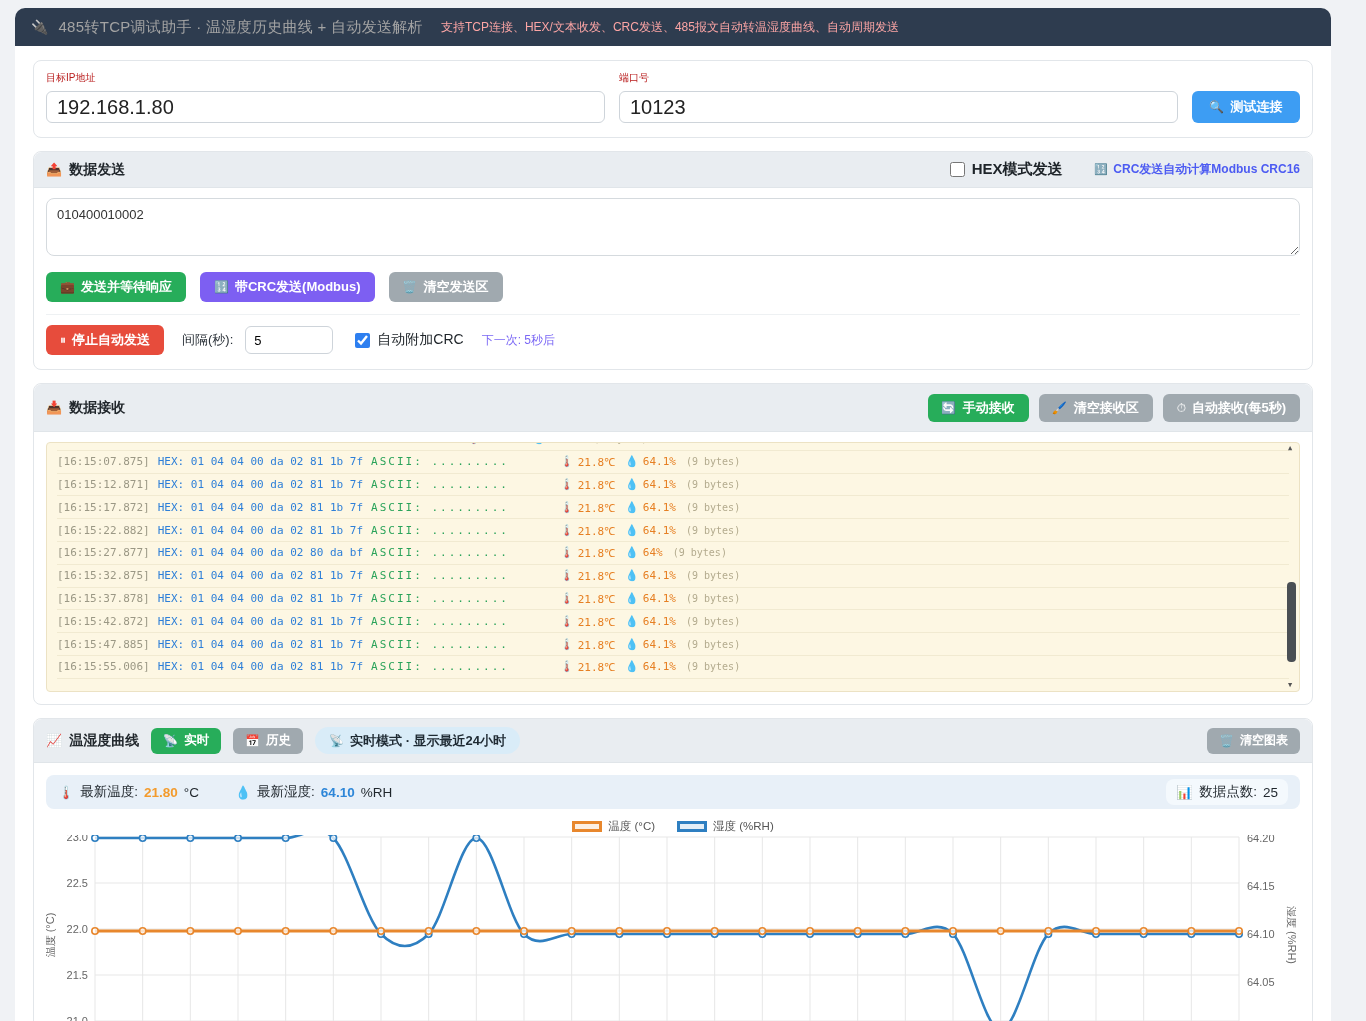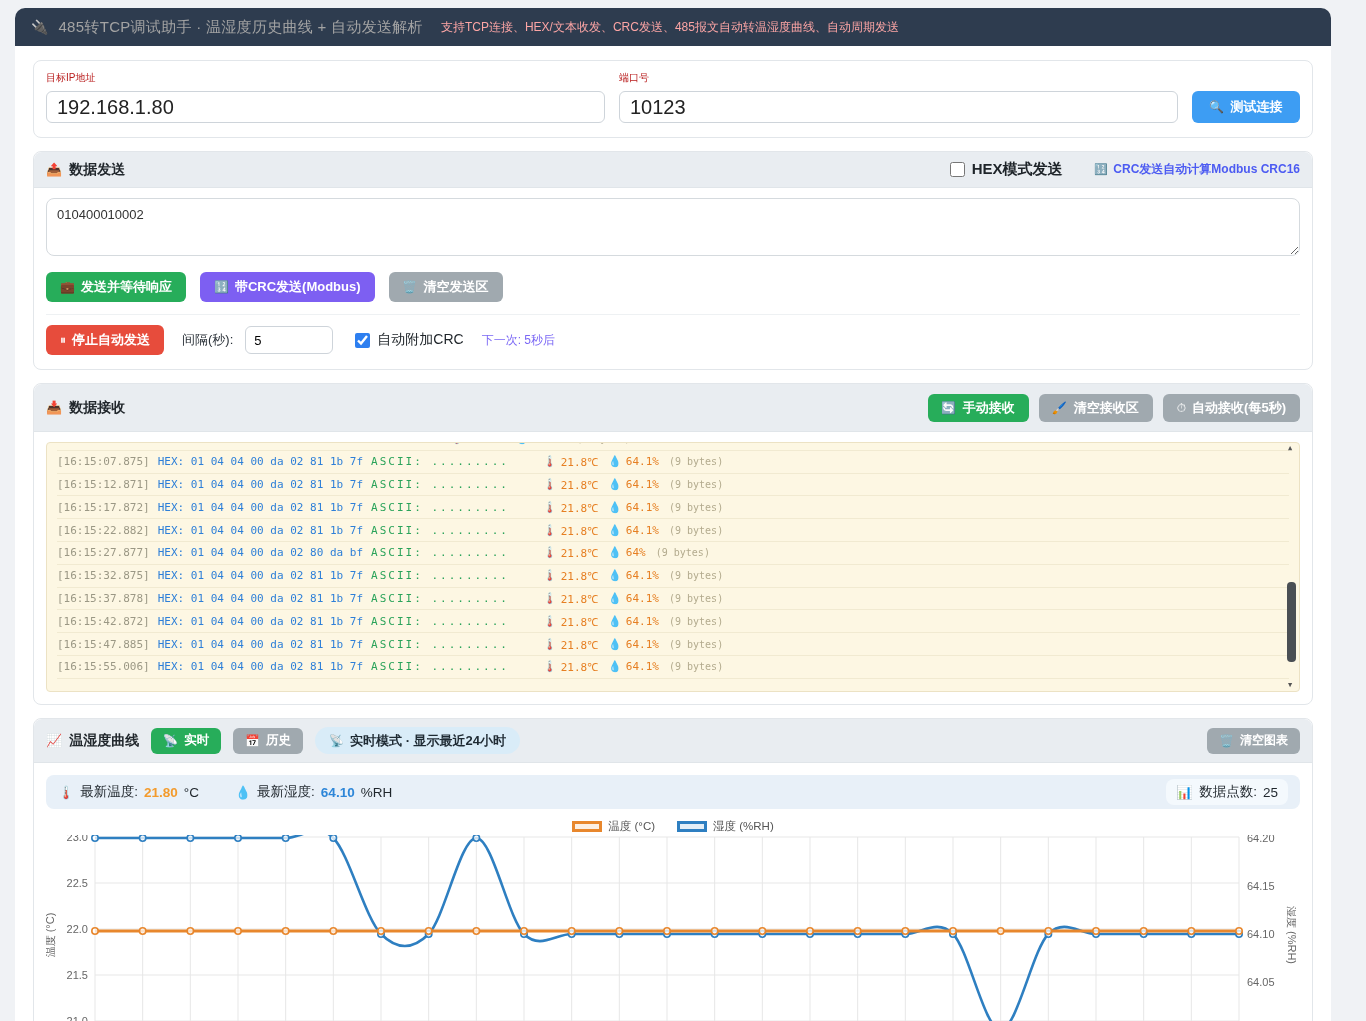--- a/index.html
+++ b/index.html
@@ -48,21 +48,21 @@
   
   .recv-strip{height:48px}
   .recv-btns{margin-left:auto;display:flex;gap:10px}
   .recv-btns .btn{height:28px;font-size:13px}
   .logbox{margin:10px 12px 12px;position:relative;height:250px;background:#fdf7e3;border:1px solid #ece2c4;border-radius:4px;overflow:hidden;
     font-family:"DejaVu Sans Mono",monospace;font-size:11px;}
   .logrows{margin-top:-15px;padding:0 10px}
   .lrow{height:22.8px;display:flex;align-items:center;border-bottom:1px solid rgba(160,140,80,.12);white-space:nowrap}
   .lt{color:#9b9885;margin-right:8px}
   .lh{color:#2d7fd8;margin-right:8px}
-  .la{color:#2aa35a;letter-spacing:2px;margin-right:34px}
+  .la{color:#2aa35a;letter-spacing:2px;margin-right:51px}
   .li{font-size:11px;margin-right:4px}
   .lv{color:#e67f22;margin-right:10px}
   .lb{color:#b3ab8e;font-size:10px}
   .sbar{position:absolute;top:2px;bottom:2px;right:3px;width:9px}
   .sbar .arr{position:absolute;left:1px;font-size:7px;color:#555;line-height:7px}
   .sbar .thumb{position:absolute;left:0;right:0;top:56%;height:33%;background:#4a4f54;border-radius:4px}
   
   .chart-strip{height:44px;gap:12px}
   .tabbtn{height:26px;font-size:12.5px;padding:0 12px}
   .modepill{background:#d9ecf8;color:#1e2a33;font-size:13px;font-weight:700;border-radius:15px;height:27px;display:inline-flex;align-items:center;gap:6px;padding:0 14px}

